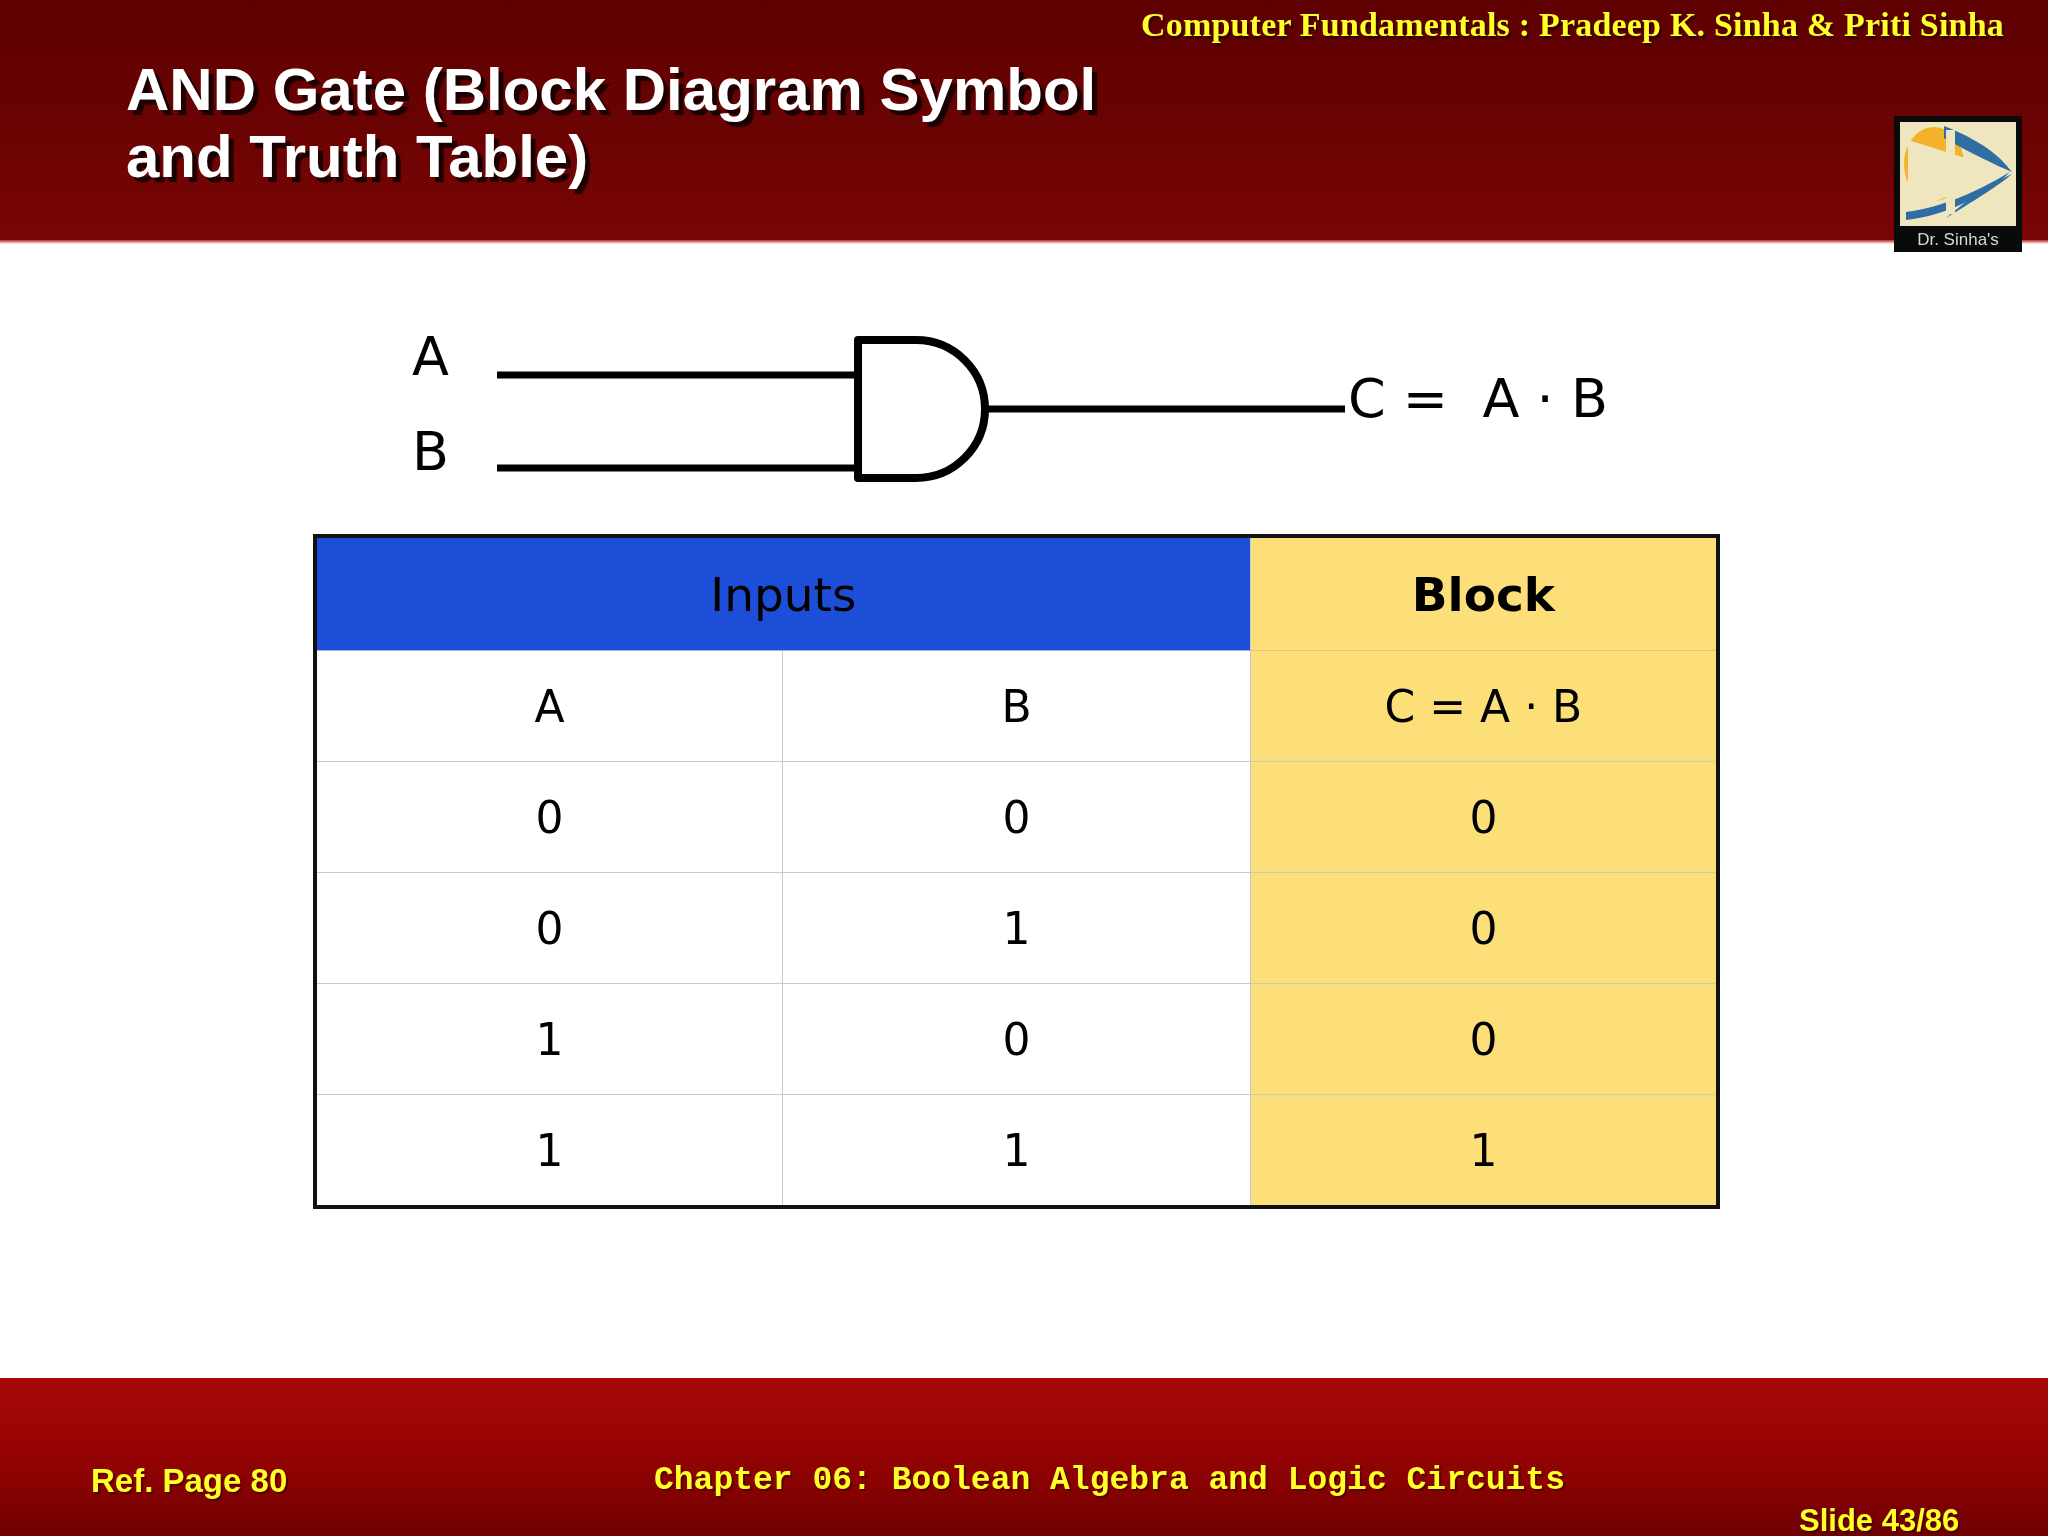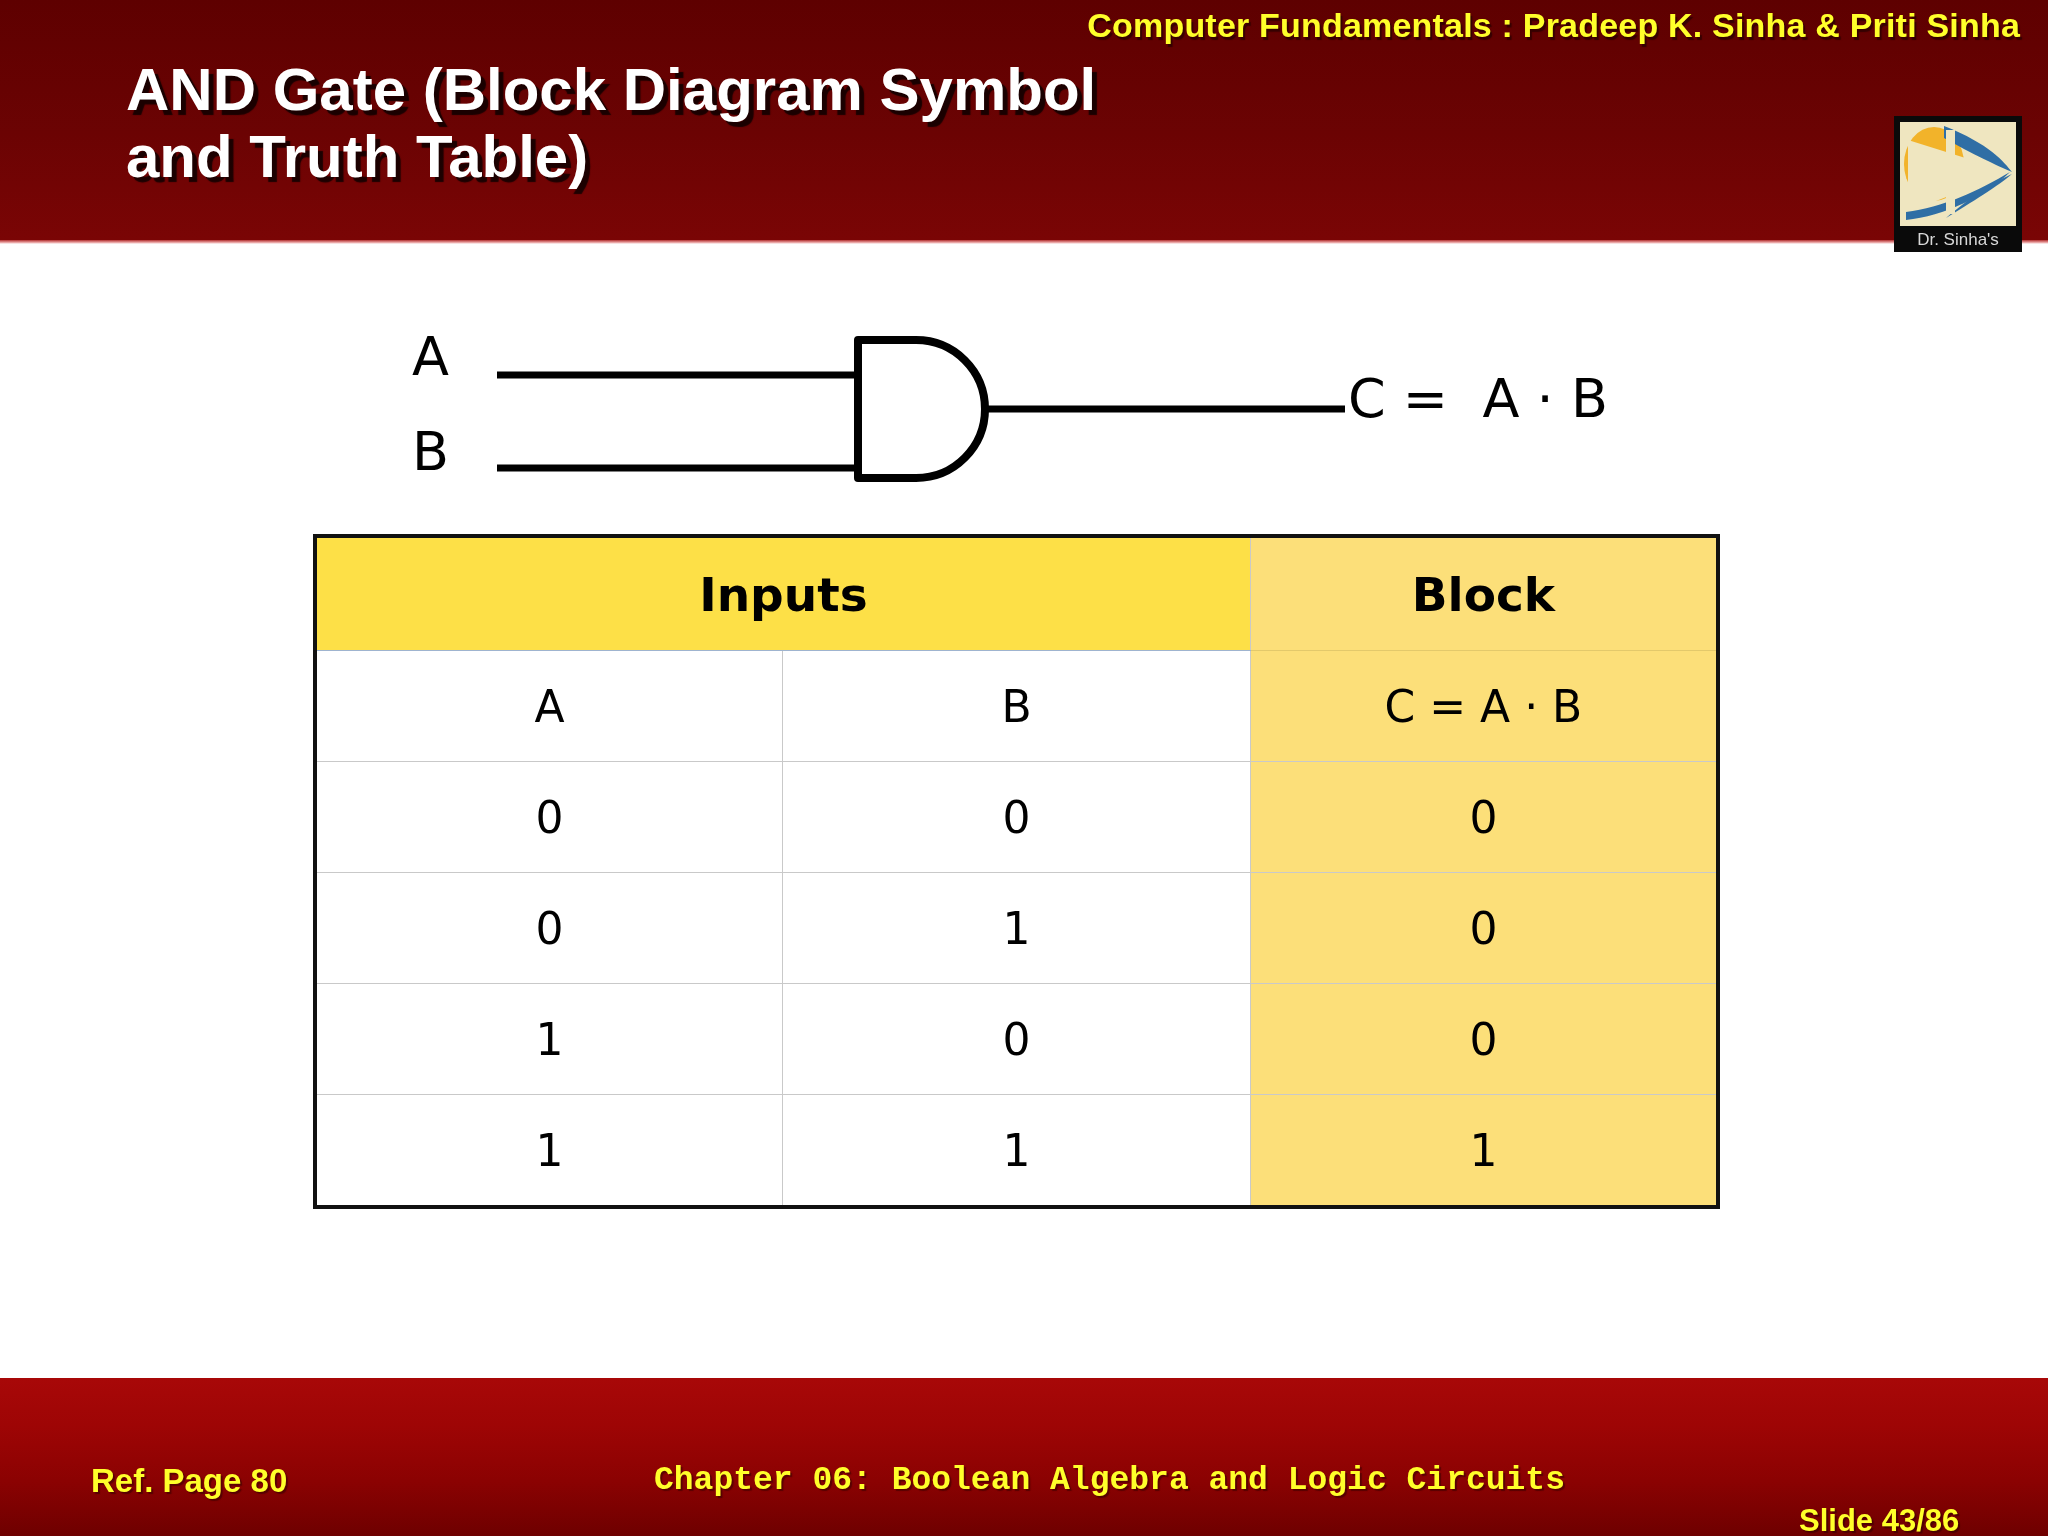--- a/index.html
+++ b/index.html
@@ -28,28 +28,29 @@
   .header-underline {
     position: absolute;
     left: 0; top: 240px;
     width: 2048px;
     height: 4px;
     background: linear-gradient(to bottom, #b23030 0%, #e8a0a0 60%, #ffffff 100%);
   }
 
   .course-credit {
     position: absolute;
-    right: 28px;
+    right: 44px;
     top: 6px;
     font-size: 34px;
     font-weight: bold;
     color: #ffff2a;
     letter-spacing: 0.2px;
     white-space: nowrap;
     text-shadow: 2px 3px 1px rgba(0,0,0,0.45);
+    font-family: Liberation Serif, serif;
   }
 
   .slide-title {
     position: absolute;
     left: 126px;
     top: 56px;
     width: 1620px;
     font-size: 60px;
     font-weight: bold;
     line-height: 1.12;
@@ -114,23 +115,23 @@
     margin: 0; padding: 0;
     text-align: center;
     vertical-align: middle;
     font-family: "DejaVu Sans", sans-serif;
   }
   .col-a { width: 415px; }
   .col-b { width: 412px; }
   .col-c { width: 576px; }
 
   .hdr-inputs {
-    background: #fde047;
-    color: #000000;
-    font-weight: bold;
+    background: #1d4ed8;
+    color: #000000;
+    font-weight: normal;
     font-size: 47px;
     height: 112px;
     border-bottom: 1px solid #9fb4cf !important;
   }
   .hdr-output {
     background: #fcdf79;
     color: #000000;
     font-weight: bold;
     font-size: 47px;
     height: 112px;

